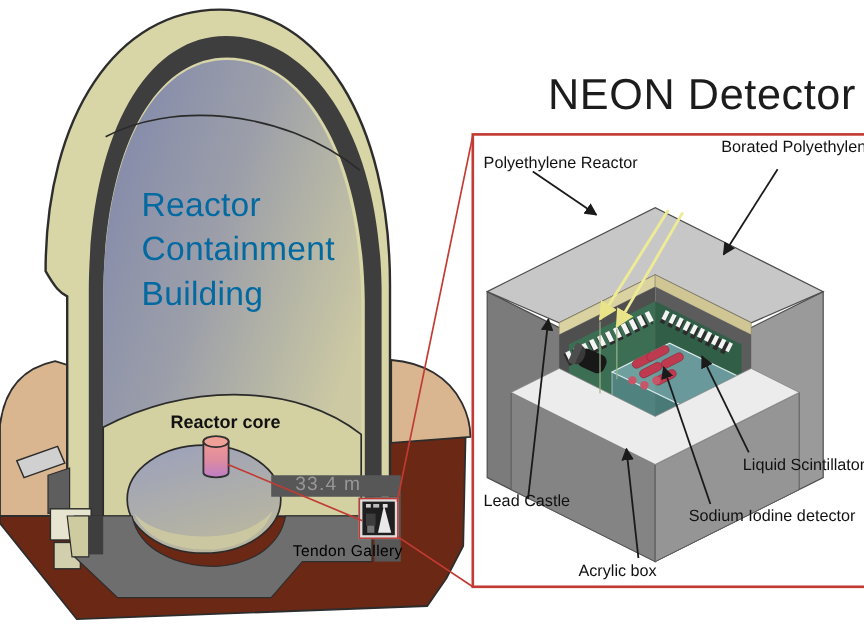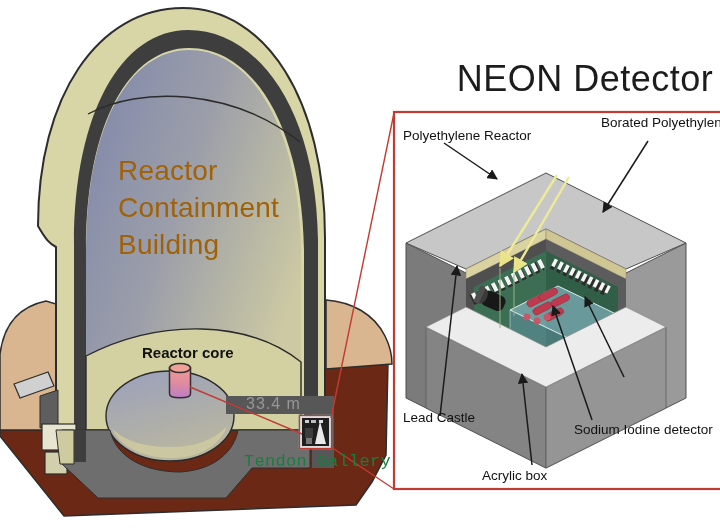--- a/index.html
+++ b/index.html
@@ -6,29 +6,29 @@
   .stage{
     position:relative;width:720px;height:530px;background:#ffffff;
     overflow:hidden;font-family:"Liberation Sans",sans-serif;
   }
   .stage svg{position:absolute;left:0;top:0;}
   .lbl{
     position:absolute;color:#111111;font-size:13.5px;line-height:1.15;
     white-space:nowrap;
   }
   .lbl.building{
-    width:205px;font-size:28px;line-height:37px;color:#a16207;
+    width:205px;font-size:28px;line-height:37px;color:#0369a1;
     white-space:normal;letter-spacing:.2px;
   }
   .lbl.title{
     width:330px;text-align:center;font-size:36px;letter-spacing:.5px;color:#1c1c1c;
   }
   .lbl.small{font-size:15px;font-weight:bold;}
   .lbl.muted{color:var(--distance_gray,#979797);font-size:16px;letter-spacing:1px;}
-  .lbl.white{color:#15803d;font-size:17px;letter-spacing:.3px;font-family:Liberation Mono, monospace;}
+  .lbl.white{color:#000000;font-size:13px;letter-spacing:.3px;}
   .red-frame{stroke:var(--accent_red,#c23b33);stroke-width:2.2;fill:#ffffff;}
   .red-line{stroke:var(--accent_red,#c23b33);stroke-width:1.4;fill:none;}
   .photo-outline{stroke:var(--accent_red,#c23b33);stroke-width:1.2;fill:none;}
   .fill-maroon{fill:var(--foundation_brown,#6b2815);}
   .fill-tan{fill:var(--foundation_tan,#d9b68f);}
   .fill-shell{fill:var(--shell_khaki,#d8d5a7);}
   .fill-nai{fill:var(--nai_red,#bf3a4e);}
   .yellow-line{stroke:var(--calibration_yellow,#eeeb96);stroke-width:2.4;fill:none;}
   .black-arrow{stroke:#1a1a1a;stroke-width:1.5;fill:none;}
 </style>
@@ -199,20 +199,21 @@
 
 <div class="lbl white" style="left:244px;top:452px;">Tendon Gallery</div>
 
 <div class="lbl title" style="left:420px;top:58px;">NEON Detector</div>
 
 <div class="lbl" style="left:403px;top:128px;">Polyethylene Reactor</div>
 
 <div class="lbl" style="left:601px;top:115px;">Borated Polyethylene</div>
 
 
+<div class="lbl" style="left:619px;top:380px;">Liquid Scintillator</div>
 
 <div class="lbl" style="left:574px;top:422px;">Sodium Iodine detector</div>
 
 <div class="lbl" style="left:403px;top:410px;">Lead Castle</div>
 
 <div class="lbl" style="left:482px;top:468px;">Acrylic box</div>
 
 </div>
 
 </body></html>

